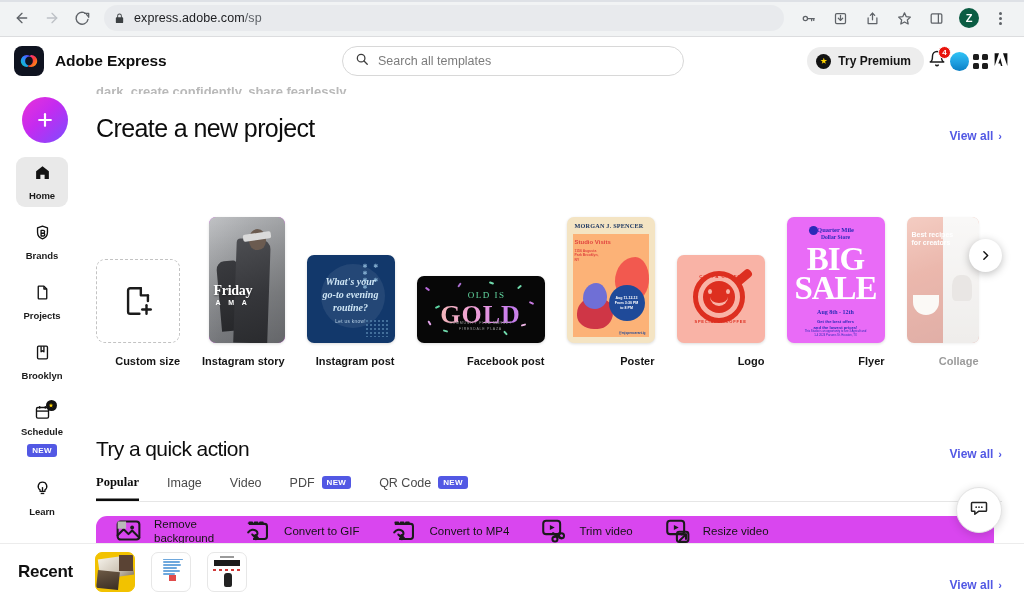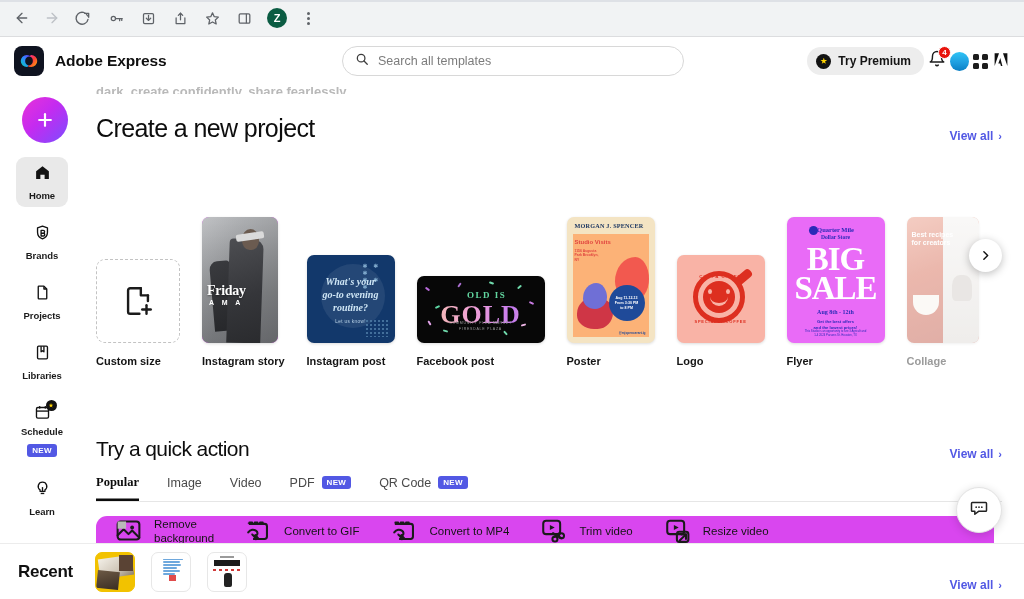--- a/index.html
+++ b/index.html
@@ -184,21 +184,21 @@
   }
   .view-all .chev { font-size: 11px; }
 
   
   #template-row {
     margin-top: 44px;
     display: flex; align-items: flex-end; gap: 22px;
     height: 180px;
     position: relative;
   }
-  .tpl { display: flex; flex-direction: column; align-items: flex-start; flex: 0 0 auto; }
+  .tpl { display: flex; flex-direction: column; align-items: flex-end; flex: 0 0 auto; }
   .tpl-thumb { border-radius: 7px; overflow: hidden; position: relative; background:#eee;
     box-shadow: 0 1px 3px rgba(0,0,0,.14); }
   .tpl-label { font-size: 11px; font-weight: bold; color: #151515; margin-top: 12px; }
   .tpl.faded .tpl-label { color: #9b9b9b; }
   .tpl.faded .tpl-thumb { opacity: .45; }
 
   .custom-size {
     width: 84px; height: 84px; border: 1.6px dashed #c3c3c3; border-radius: 9px;
     display:flex; align-items:center; justify-content:center; background: #fff; box-shadow:none;
   }
@@ -232,21 +232,21 @@
     font-weight:bold; }
   .ig-post .psub { position:absolute; left:0; right:0; top:64px; text-align:center; color:#bcd6ea; font-size:4.6px; letter-spacing:.4px;}
   .ig-post .dots-dec { position:absolute; right:6px; bottom:6px; width:24px; height:18px;
     background-image: radial-gradient(#4f7ea8 0.7px, transparent 0.8px);
     background-size: 4px 4px; opacity:.85;}
   .ig-post .star-dec { position:absolute; right:8px; top:8px; width:24px; height:16px; color:#7fa9cc; font-size:6px; letter-spacing:2px; line-height:7px;}
 
   
   .fb-post { width: 128px; height: 67px; background: #070707; }
   .fb-t1 { position:absolute; left:12px; right:0; top:14px; text-align:center; color:#62d6a0;
-    font-size:9px; font-weight:bold; letter-spacing:1.5px; font-family:"Liberation Serif", serif;}
+    font-size:9px; font-weight:normal; letter-spacing:1.5px; font-family:"Liberation Serif", serif;}
   .fb-t2 { position:absolute; left:0; right:0; top:24px; text-align:center;
     font-size:26px; font-weight:bold; letter-spacing:1px; font-family:"Liberation Serif", serif;
     background: linear-gradient(90deg,#f6c6a6 0%, #f0a0d8 45%, #c57af0 75%, #f3cfa6 100%);
     -webkit-background-clip: text; background-clip:text; color:transparent;}
   .fb-t3 { position:absolute; left:0; right:0; bottom:11px; text-align:center; color:#9b9b9b; font-size:3.6px; letter-spacing:.7px; line-height:6px;}
   .confetti { position:absolute; inset:0; }
   .confetti i { position:absolute; width:5px; height:2px; border-radius:2px; display:block; }
 
   
   .poster { width: 88px; height: 126px; background: #f4e4c3; }
@@ -385,20 +385,28 @@
         <polyline points="12 5 19 12 12 19"></polyline>
       </svg>
   </div>
   <div class="nav-btn">
     <svg viewBox="0 0 24 24" fill="none" stroke="currentColor" stroke-width="2" stroke-linecap="round" stroke-linejoin="round">
         <polyline points="22 11 22 5 16 5"></polyline>
         <path d="M20.5 9A9 9 0 1 0 21 14"></path>
       </svg>
   </div>
 
+  <div class="omnibox">
+    <span class="lock">
+      <svg viewBox="0 0 24 24" fill="currentColor">
+          <path d="M12 1a5 5 0 0 0-5 5v3H6a2 2 0 0 0-2 2v9a2 2 0 0 0 2 2h12a2 2 0 0 0 2-2v-9a2 2 0 0 0-2-2h-1V6a5 5 0 0 0-5-5zm0 2a3 3 0 0 1 3 3v3H9V6a3 3 0 0 1 3-3z"></path>
+        </svg>
+    </span>
+    <span class="url-text"><span>express.adobe.com</span><span class="dim">/sp</span></span>
+  </div>
 
   <div class="chrome-icons">
     <div class="nav-btn">
       <svg viewBox="0 0 24 24" fill="none" stroke="currentColor" stroke-width="2" stroke-linecap="round">
           <circle cx="7" cy="12" r="3.4"></circle>
           <line x1="10.4" y1="12" x2="21" y2="12"></line>
           <line x1="17" y1="12" x2="17" y2="15.5"></line>
           <line x1="20.4" y1="12" x2="20.4" y2="15"></line>
         </svg>
     </div>
@@ -542,21 +550,21 @@
       <span class="side-label">Projects</span>
     </div>
 
     <div class="side-item">
       <span>
         <svg viewBox="0 0 24 24" fill="none" stroke="currentColor" stroke-width="1.9" stroke-linejoin="round">
             <rect x="5" y="3" width="14" height="18" rx="1.5"></rect>
             <polyline points="10 3 10 11 12 9.4 14 11 14 3"></polyline>
           </svg>
       </span>
-      <span class="side-label">Libraries</span>
+      <span class="side-label">Brooklyn</span>
     </div>
 
     <div class="side-item">
       <span class="sched-icon-wrap">
         <svg viewBox="0 0 24 24" width="17" height="17" fill="none" stroke="#121212" stroke-width="1.9" stroke-linejoin="round">
             <rect x="3.5" y="5" width="17" height="15" rx="2"></rect>
             <line x1="3.5" y1="10" x2="20.5" y2="10"></line>
             <line x1="8" y1="3" x2="8" y2="6.5"></line>
             <line x1="16" y1="3" x2="16" y2="6.5"></line>
           </svg>

